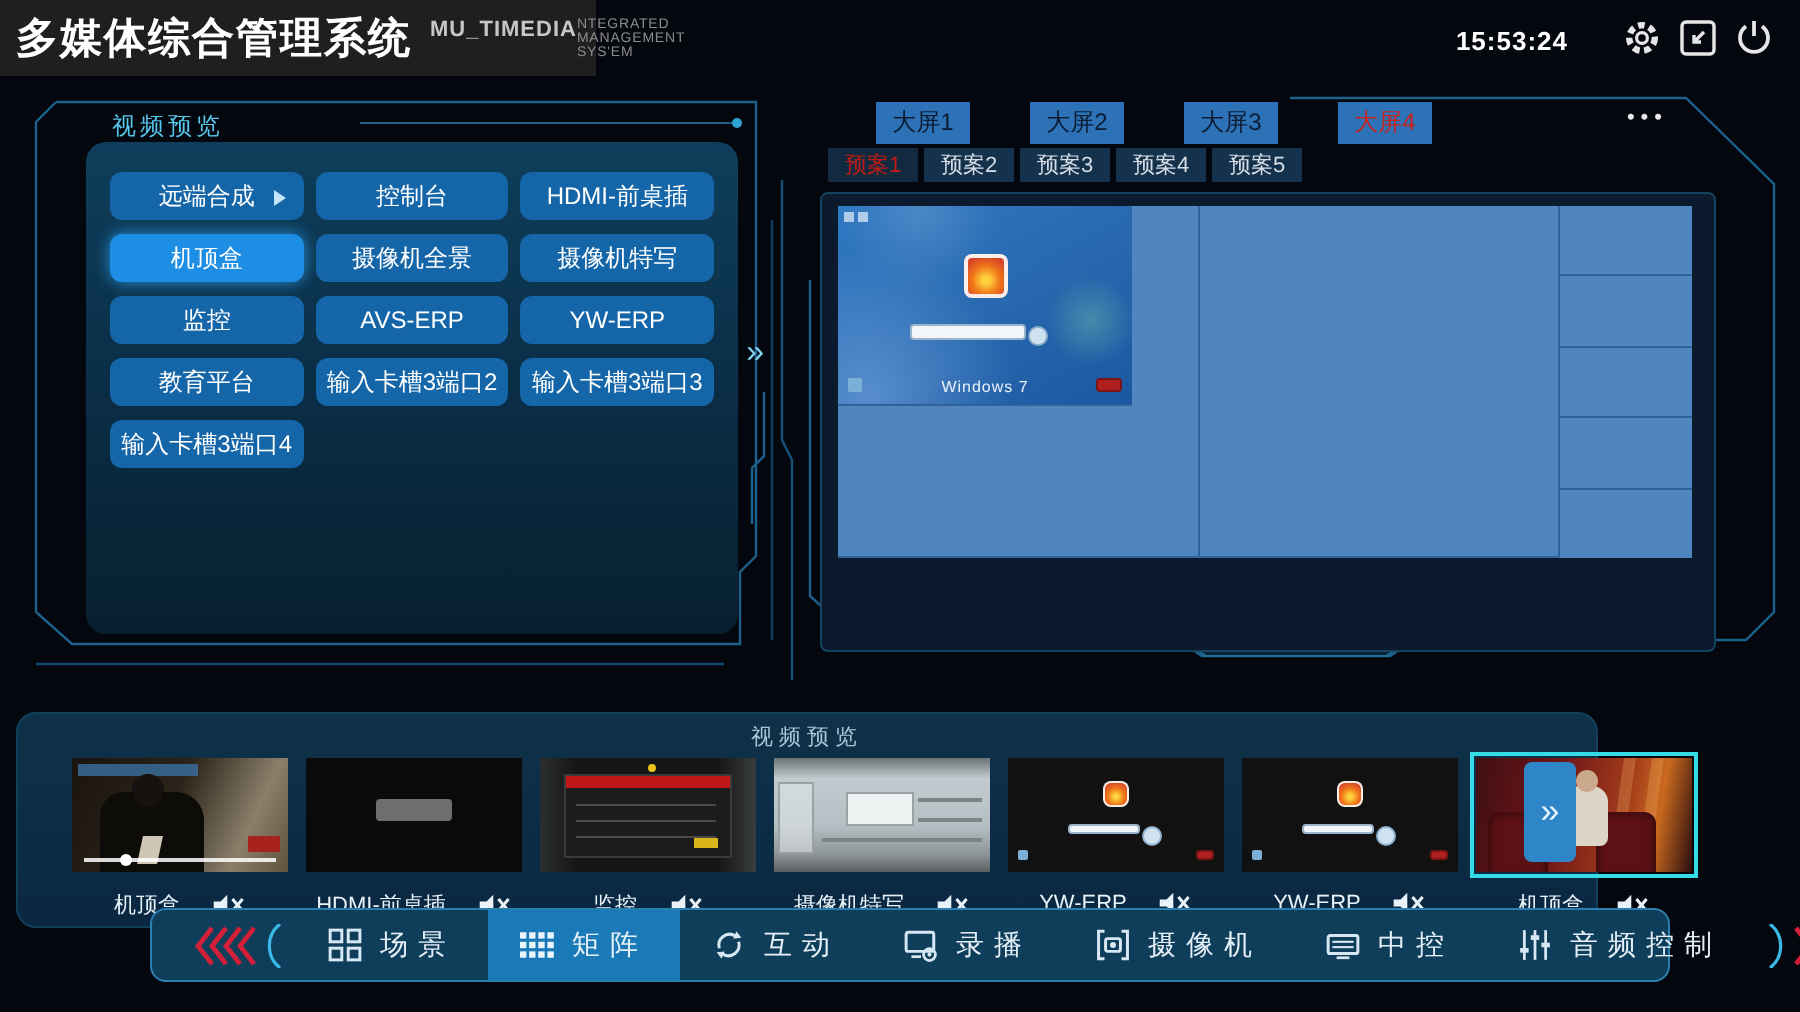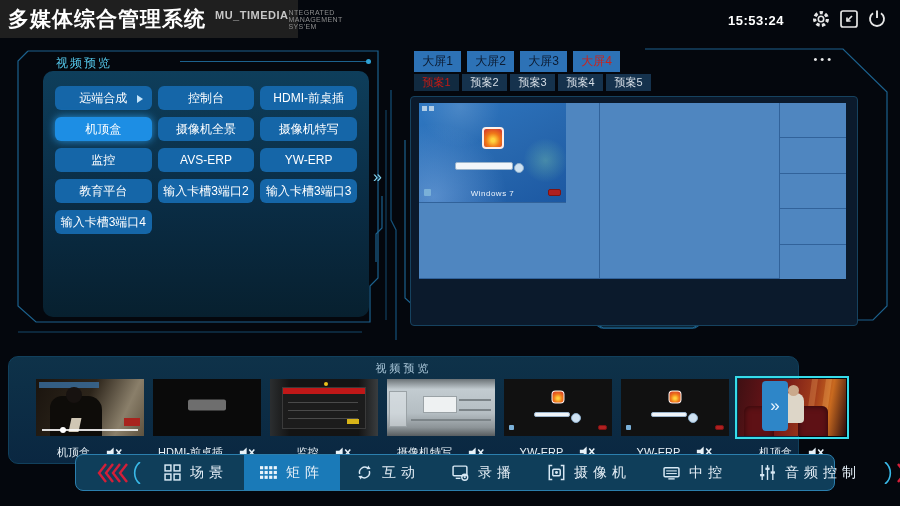--- a/index.html
+++ b/index.html
@@ -48,21 +48,21 @@
     position:absolute; right:9px; top:9px; width:0; height:0;
     border-left:6px solid #c4e4fa; border-top:4px solid transparent; border-bottom:4px solid transparent;
   }
   .lp-expand { position:absolute; right:4px; top:122px; color:#82d4f0; font-size:16px; cursor:pointer; }
 
   
   .right-panel { position:absolute; left:395px; top:44px; width:497px; height:290px; }
   .screen-tabs { position:absolute; left:19px; top:7px; display:flex; gap:6px; }
   .screen-tab {
     width:47px; height:21px; background:#2d72b6; color:#0c1c33;
-    font-size:12px; display:flex; align-items:center; justify-content:center; cursor:pointer;
+    font-size:12px; display:flex; align-items:center; justify-content:center; cursor:pointer;margin-left:24px;
   }
   .screen-tab.active { color:#c8241e; }
   .preset-tabs { position:absolute; left:19px; top:30px; display:flex; gap:3px; }
   .preset-tab {
     width:45px; height:17px; background:#15324d; color:#d6dee6;
     font-size:11px; display:flex; align-items:center; justify-content:center; cursor:pointer;
   }
   .preset-tab.active { background:#112a40; color:#c21a14; }
   .more-dots { position:absolute; right:58px; top:9px; color:#e8e8e8; font-size:11px; letter-spacing:3px; cursor:pointer; }
 

